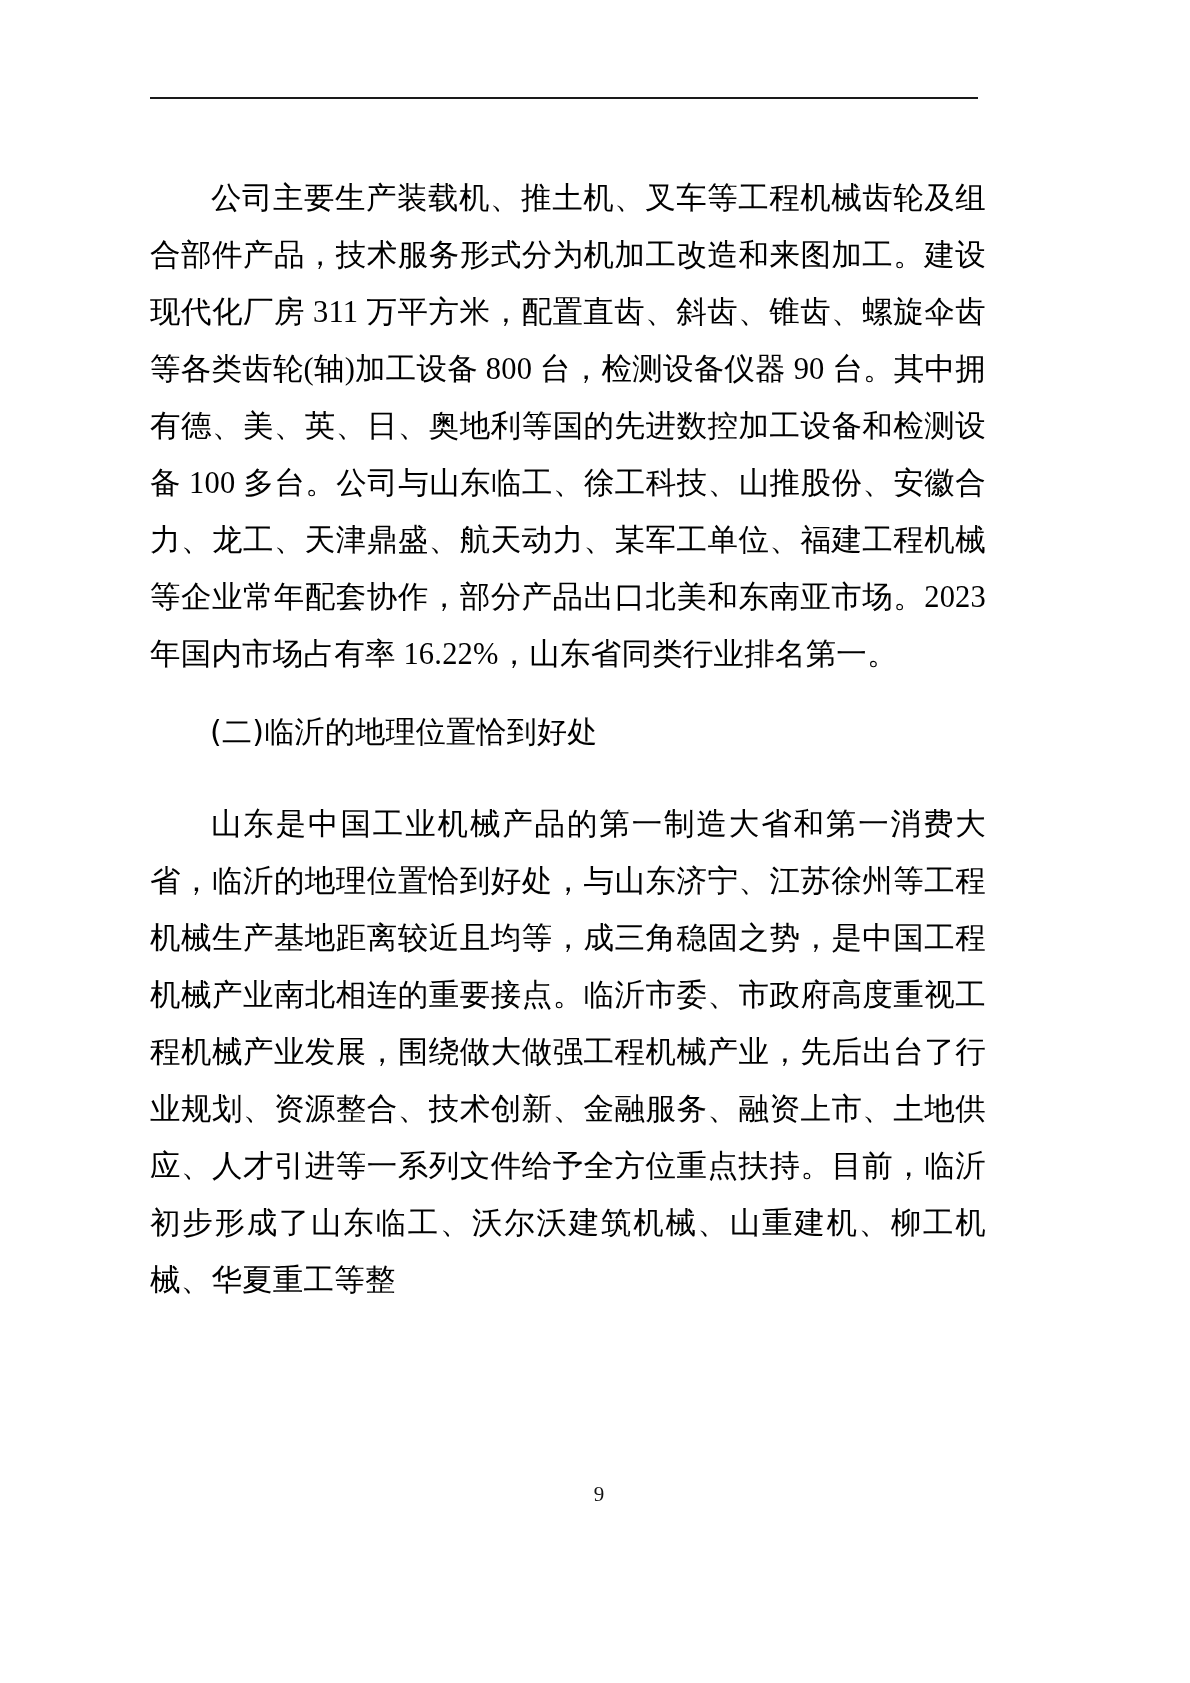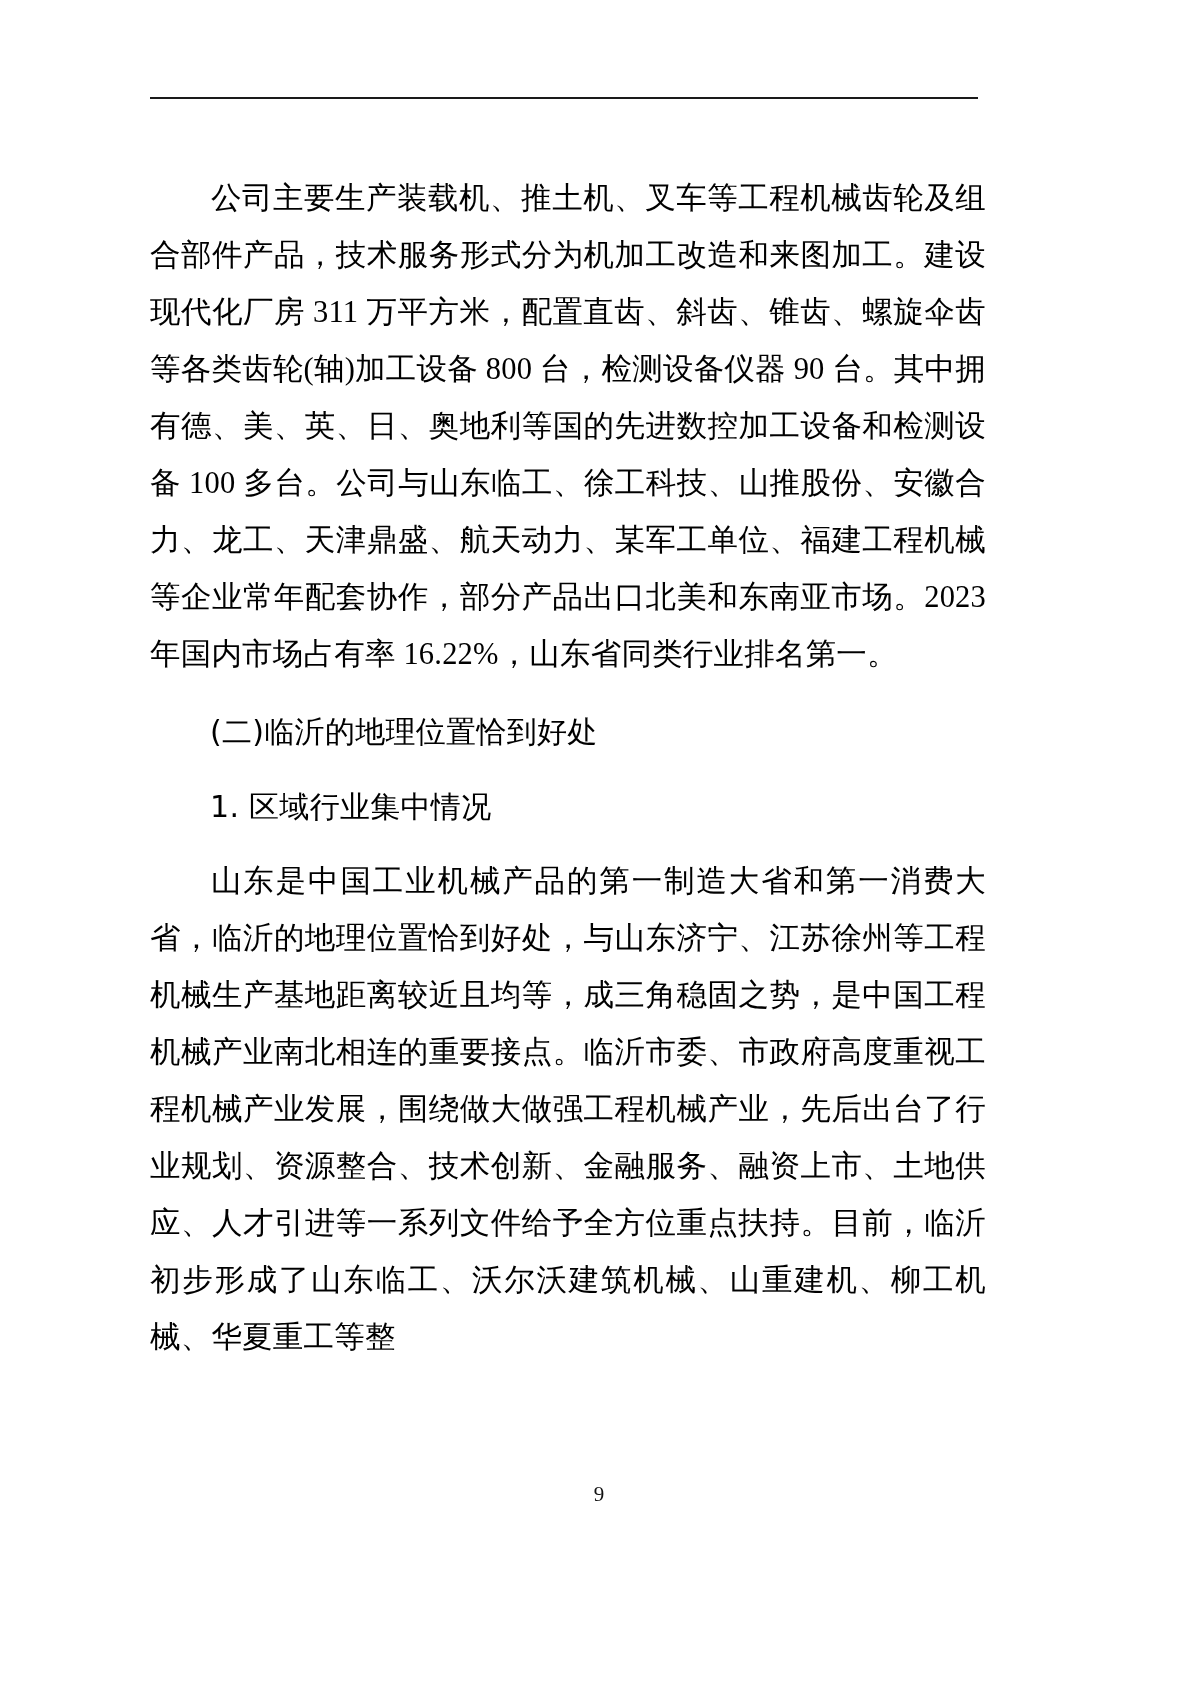--- a/index.html
+++ b/index.html
@@ -87,21 +87,20 @@
   <div class="content">
 
     <p class="body-para">公司主要生产装载机、推土机、叉车等工程机械齿轮及组合部件产品，技术服务形式分为机加工改造和来图加工。建设现代化厂房 311 万平方米，配置直齿、斜齿、锥齿、螺旋伞齿等各类齿轮(轴)加工设备 800 台，检测设备仪器 90 台。其中拥有德、美、英、日、奥地利等国的先进数控加工设备和检测设备 100 多台。公司与山东临工、徐工科技、山推股份、安徽合力、龙工、天津鼎盛、航天动力、某军工单位、福建工程机械等企业常年配套协作，部分产品出口北美和东南亚市场。2023 年国内市场占有率 16.22%，山东省同类行业排名第一。</p>
 
     <div class="spacer-sm"></div>
 
     <p class="heading-para">(二)临沂的地理位置恰到好处</p>
 
     <div class="spacer-md"></div>
 
-    <p class="sub-heading">1. 区域行业集中情况</p>
 
     <div class="spacer-md"></div>
 
     <p class="body-para">山东是中国工业机械产品的第一制造大省和第一消费大省，临沂的地理位置恰到好处，与山东济宁、江苏徐州等工程机械生产基地距离较近且均等，成三角稳固之势，是中国工程机械产业南北相连的重要接点。临沂市委、市政府高度重视工程机械产业发展，围绕做大做强工程机械产业，先后出台了行业规划、资源整合、技术创新、金融服务、融资上市、土地供应、人才引进等一系列文件给予全方位重点扶持。目前，临沂初步形成了山东临工、沃尔沃建筑机械、山重建机、柳工机械、华夏重工等整</p>
 
   </div>
 
   <div class="page-number">9</div>
 
 </div>

